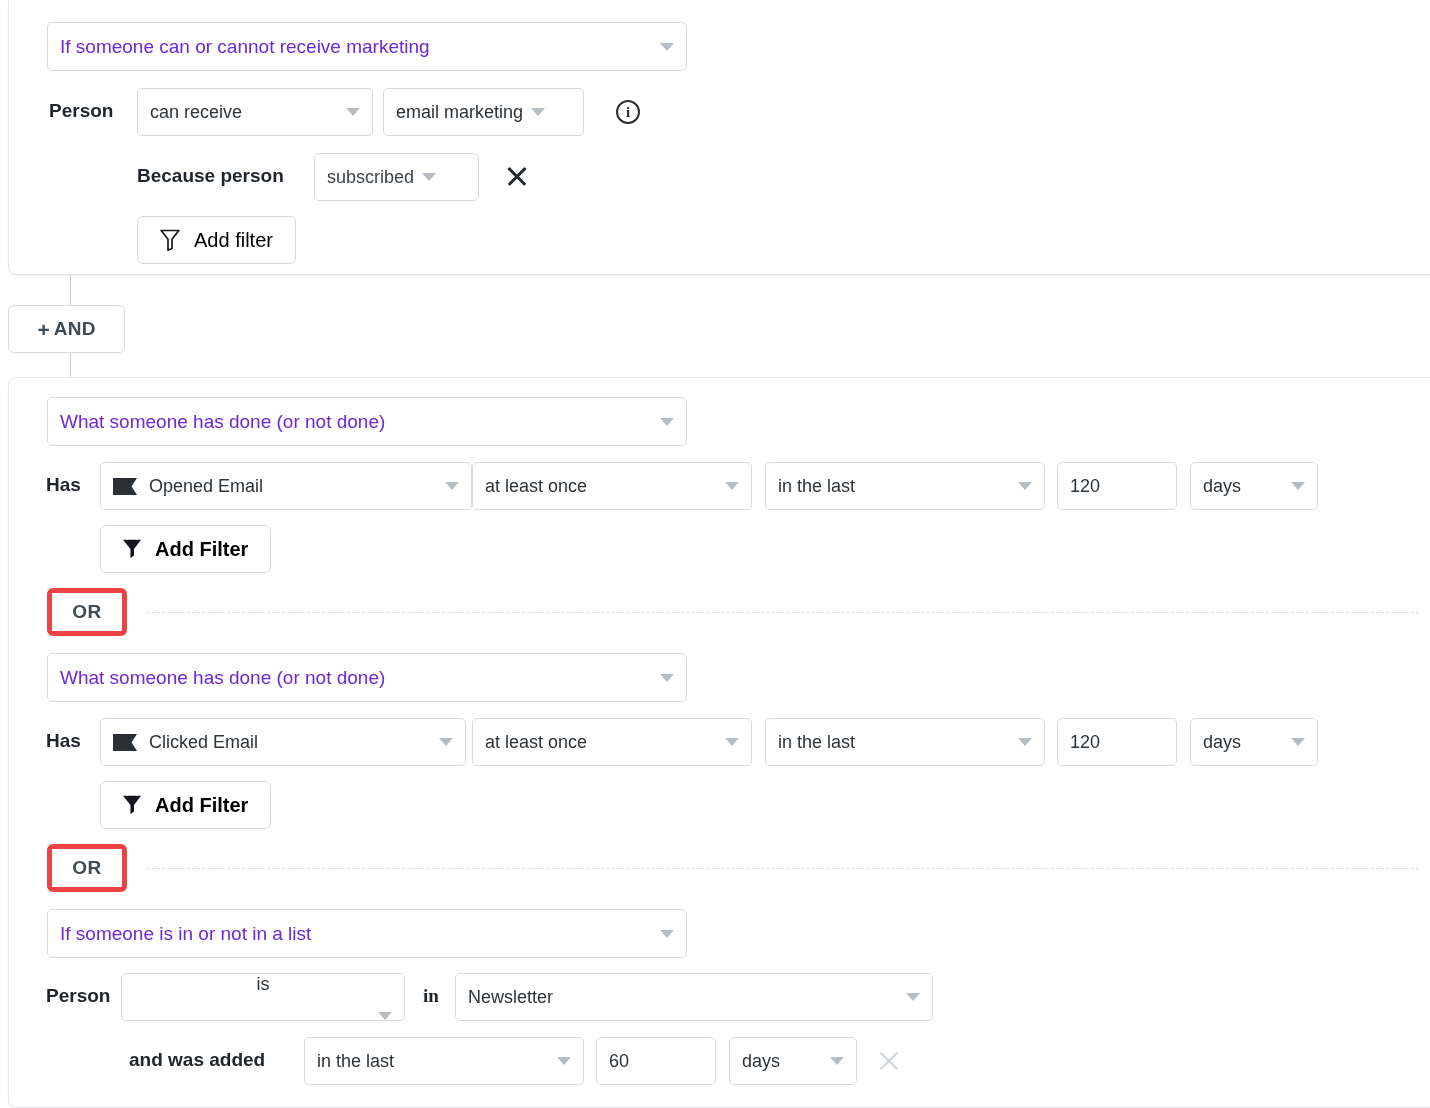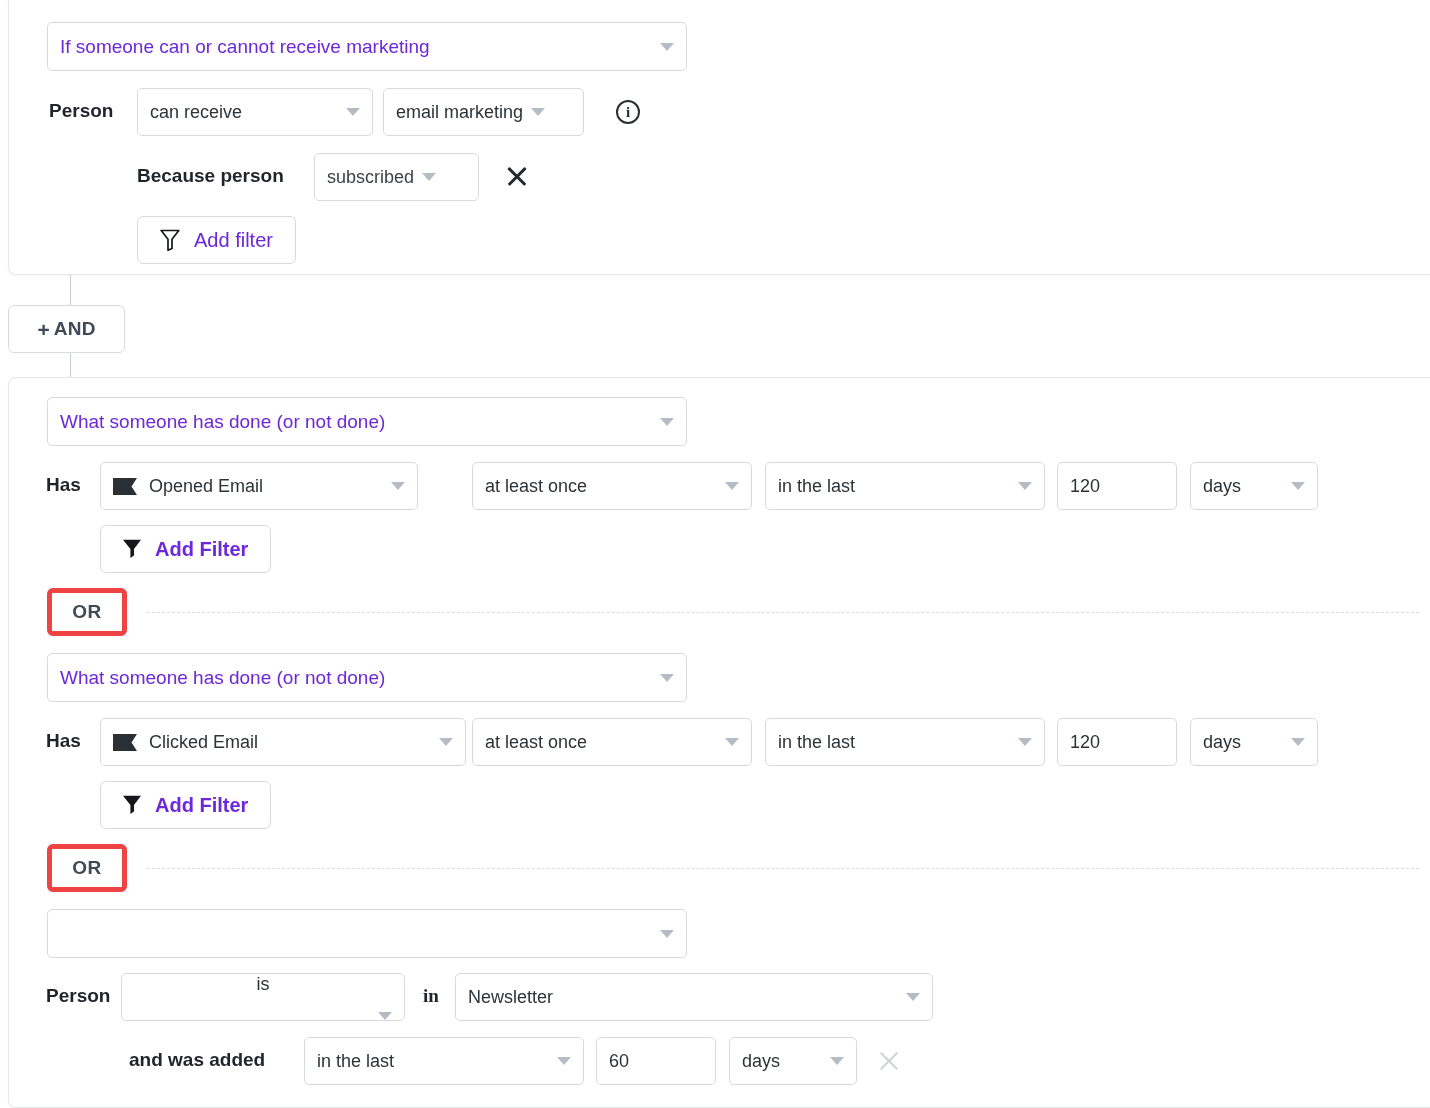--- a/index.html
+++ b/index.html
@@ -133,21 +133,21 @@
   .addfilter {
     position: absolute;
     background: #ffffff;
     border: 1px solid #d7dbe0;
     border-radius: 6px;
     display: flex;
     align-items: center;
     gap: 14px;
     padding: 0 22px;
     cursor: pointer;
-    color: #6d28d9;
+    color: #000000;
   }
   .addfilter.style-a { height: 48px; font-size: 20px; font-weight: normal; }
   .addfilter.style-b { height: 48px; font-size: 20px; font-weight: bold; }
 
   .funnel-outline { width: 20px; height: 22px; display:block; }
   .funnel-solid   { width: 18px; height: 20px; display:block; }
 
   
   .flag-icon {
     width: 24px; height: 17px;
@@ -230,21 +230,21 @@
 
   <div class="card card-b">
 
     <div class="ctl type-select grow" style="left:38px; top:19px; width:640px;">
       <span class="txt">What someone has done (or not done)</span>
       <span class="caret"></span>
     </div>
 
     <div class="label" style="left:37px; top:96px;">Has</div>
 
-    <div class="ctl grow" style="left:91px; top:84px; width:318px; height:48px;">
+    <div class="ctl grow" style="left:91px; top:84px; width:372px; height:48px;">
       <svg class="flag-icon" viewBox="0 0 24 17">
         <path d="M0 0 H24 L18.5 8.5 L24 17 H0 Z" fill="#2b3034"></path>
       </svg>
       <span class="txt">Opened Email</span>
       <span class="caret"></span>
     </div>
 
     <div class="ctl grow" style="left:463px; top:84px; width:280px; height:48px;">
       <span class="txt">at least once</span>
       <span class="caret"></span>
@@ -320,20 +320,21 @@
     </div>
 
     <div class="or-wrap" style="left:38px; top:466px; right:20px;">
       <div class="or-btn">
         <span>OR</span>
       </div>
       <div class="or-line"></div>
     </div>
 
     <div class="ctl type-select grow" style="left:38px; top:531px; width:640px;">
+      <span class="txt">If someone is in or not in a list</span>
       <span class="caret"></span>
     </div>
 
     <div class="label" style="left:37px; top:607px;">Person</div>
 
     <div class="ctl grow" style="left:112px; top:595px; width:284px; height:48px;flex-direction:column;">
       <span class="txt">is</span>
       <span class="caret"></span>
     </div>
 

